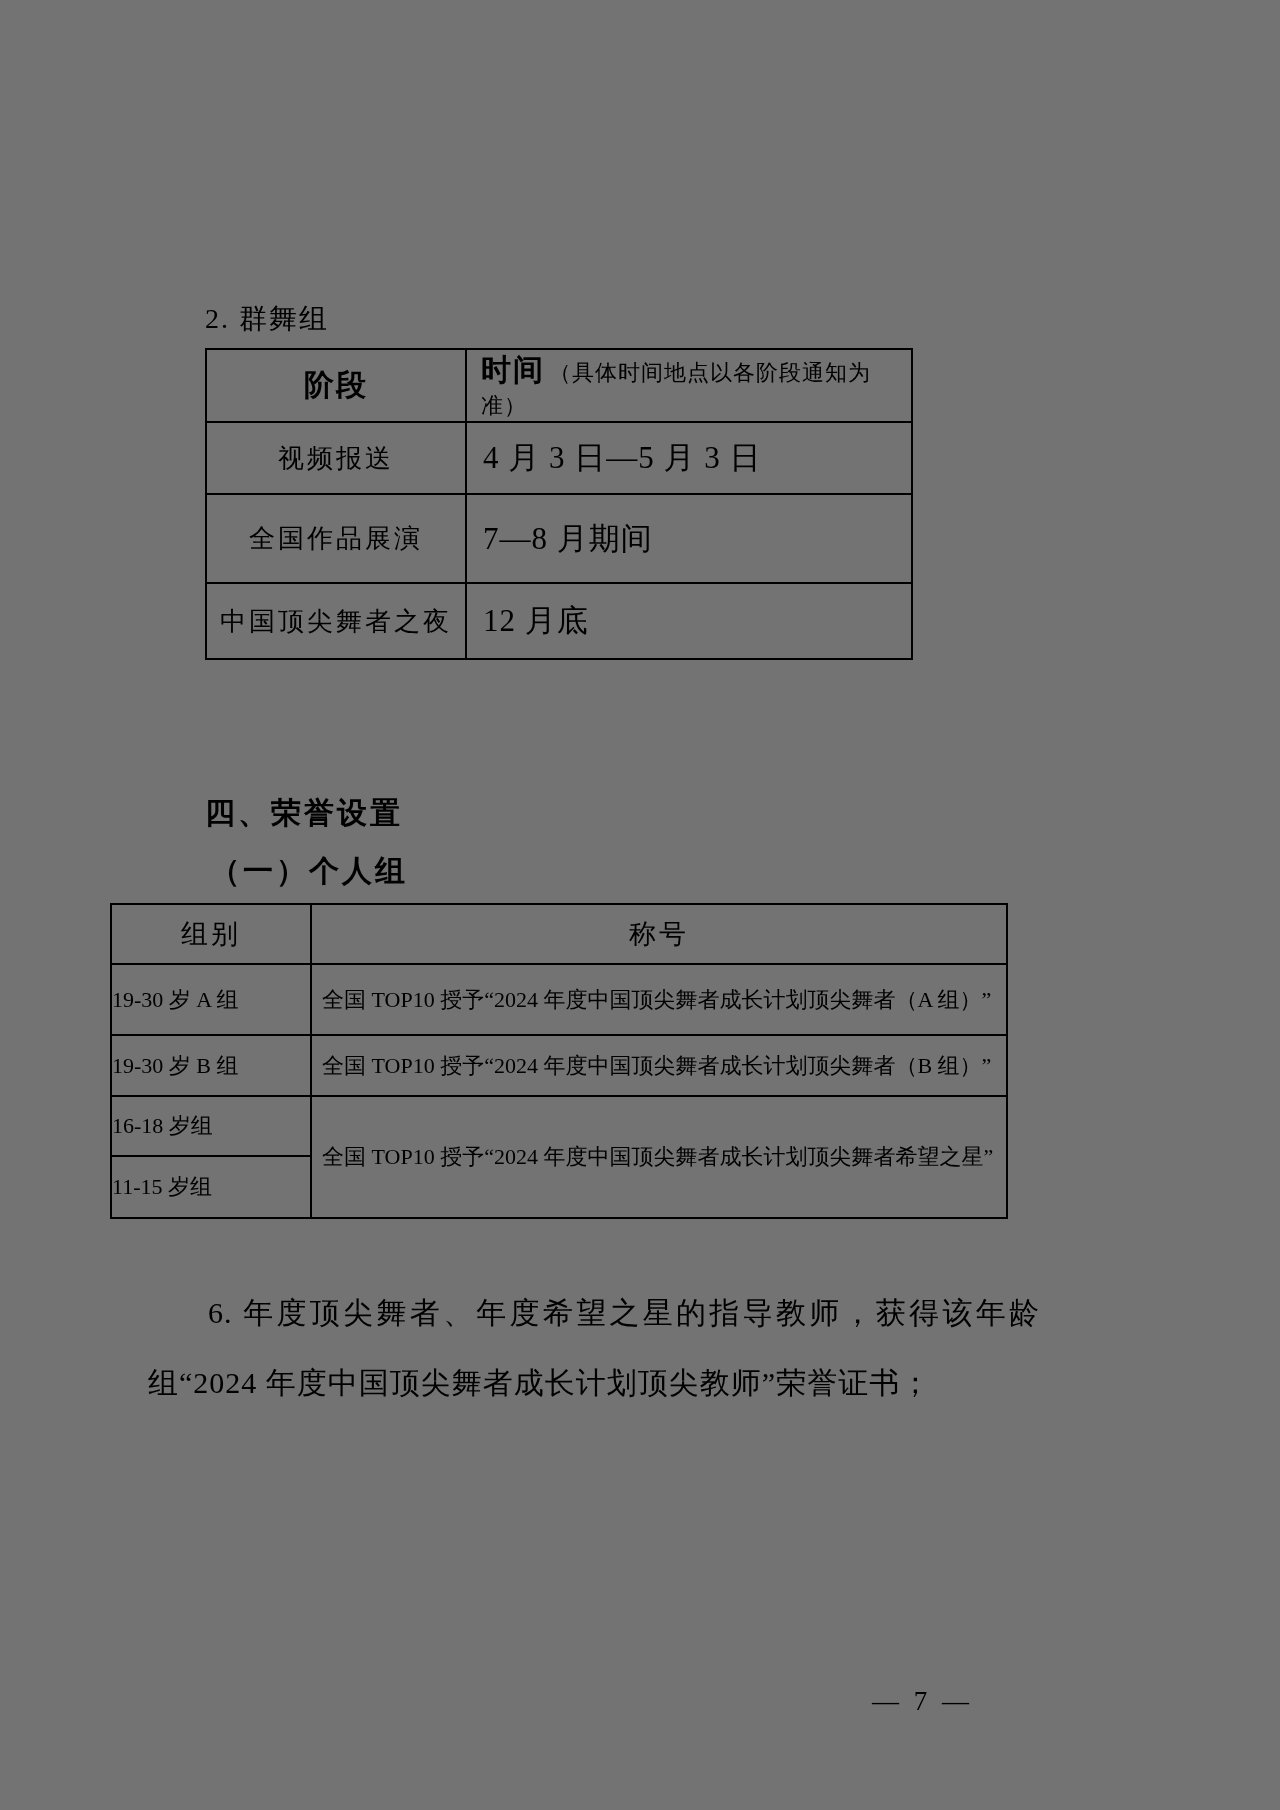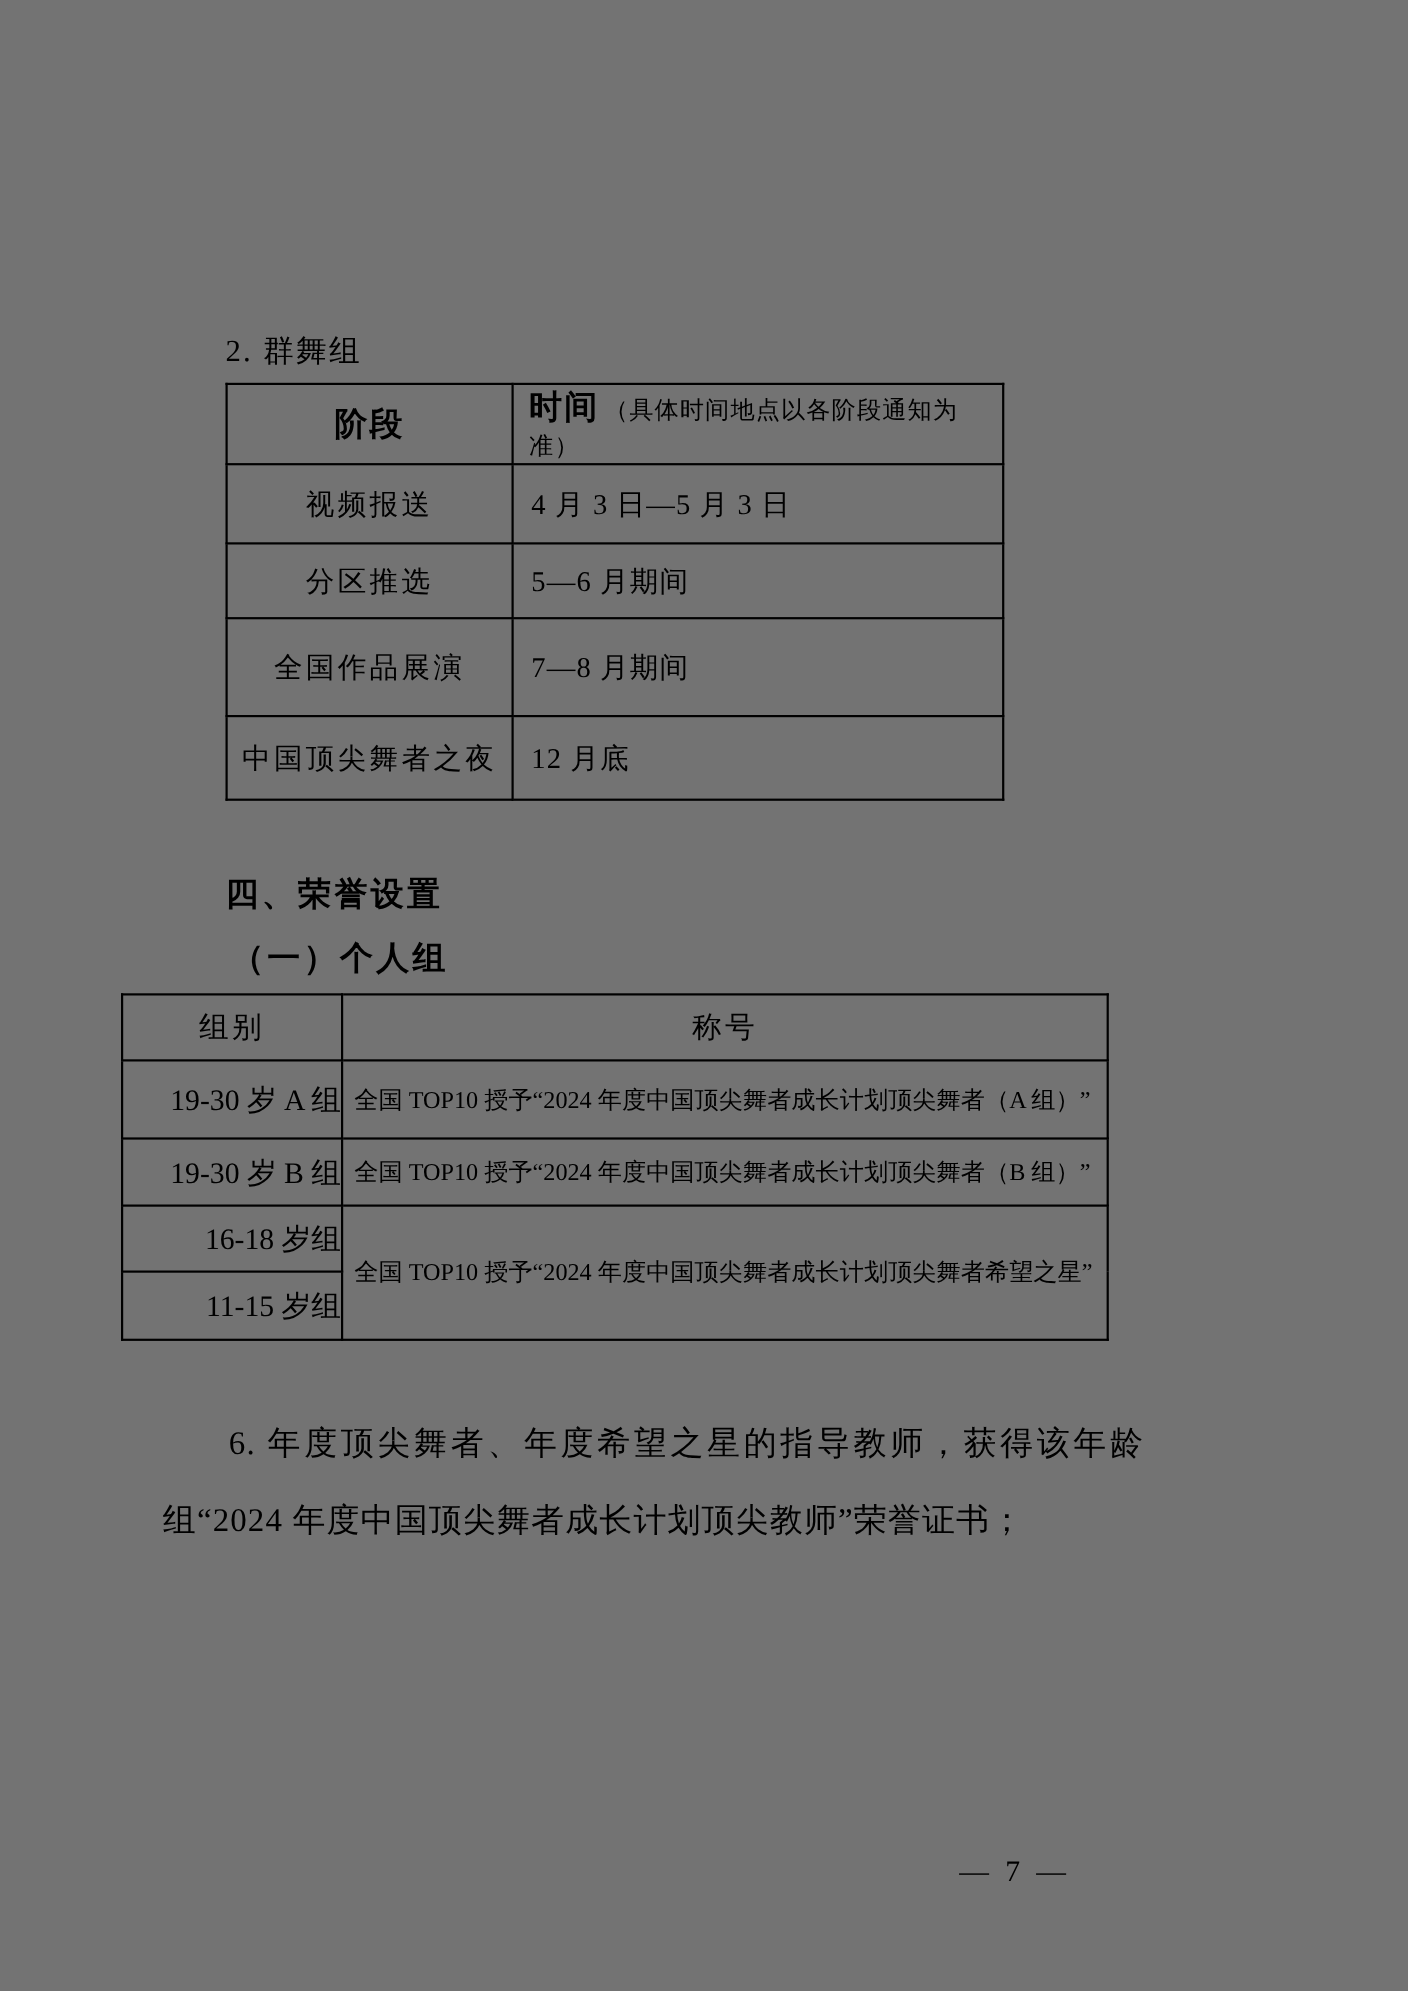--- a/index.html
+++ b/index.html
@@ -27,21 +27,21 @@
   .t1 { left:205px; top:348px; width:706px; }
   .t1 .col-stage { width:260px; }
   .t1 .col-time  { width:446px; }
   .t1 th { font-weight:normal; }
   .t1 .hrow { height:64px; }
   .t1 .r1 { height:72px; }
   .t1 .r2 { height:68px; }
   .t1 .r3 { height:89px;border-radius:19px; }
   .t1 .r4 { height:76px; }
   .t1 .c-stage { text-align:center; font-size:26px; letter-spacing:3px; }
-  .t1 .c-time  { text-align:left; padding-left:16px; font-size:26px; letter-spacing:1px; }
+  .t1 .c-time  { text-align:left; padding-left:16px; font-size:31px; letter-spacing:1px; }
   .th-big {
     font-family:"Liberation Sans","DejaVu Sans",sans-serif;
     font-weight:bold; font-size:30px; letter-spacing:2px;
   }
   .t1 .th-stage { text-align:center; }
   .t1 .th-time  { text-align:left; padding-left:14px; }
   .th-note { font-size:22px; letter-spacing:1px; }
   
   .h-bold {
     position:absolute;
@@ -55,21 +55,21 @@
   
   .t2 { left:110px; top:903px; width:896px; }
   .t2 .col-group { width:200px; }
   .t2 .col-title { width:696px; }
   .t2 th { font-weight:normal; font-size:27px; text-align:center; letter-spacing:3px; }
   .t2 .hrow { height:60px; }
   .t2 .ra { height:71px; }
   .t2 .rb { height:61px; }
   .t2 .rc { height:60px; }
   .t2 .rd { height:62px; }
-  .t2 .c-group { text-align:right; font-size:27px; }
+  .t2 .c-group { text-align:left; font-size:22px; }
   .t2 .c-title { text-align:left; padding-left:10px; padding-right:4px; font-size:22px; }
   
   .body-text {
     position:absolute;
     left:148px; top:1278px;
     width:892px;
     font-size:30px;
     line-height:70px;
     text-align:justify;
     letter-spacing:1px;
@@ -101,24 +101,20 @@
           <span class="th-big">阶段</span>
         </th>
         <th class="th-time">
           <span class="th-big">时间</span>
           <span class="th-note">（具体时间地点以各阶段通知为准）</span>
         </th>
       </tr>
       <tr class="r1">
         <td class="c-stage">视频报送</td>
         <td class="c-time">4 月 3 日—5 月 3 日</td>
-      </tr>
-      <tr class="r2">
-        <td class="c-stage">分区推选</td>
-        <td class="c-time">5—6 月期间</td>
       </tr>
       <tr class="r3">
         <td class="c-stage">全国作品展演</td>
         <td class="c-time">7—8 月期间</td>
       </tr>
       <tr class="r4">
         <td class="c-stage">中国顶尖舞者之夜</td>
         <td class="c-time">12 月底</td>
       </tr>
     </tbody>

